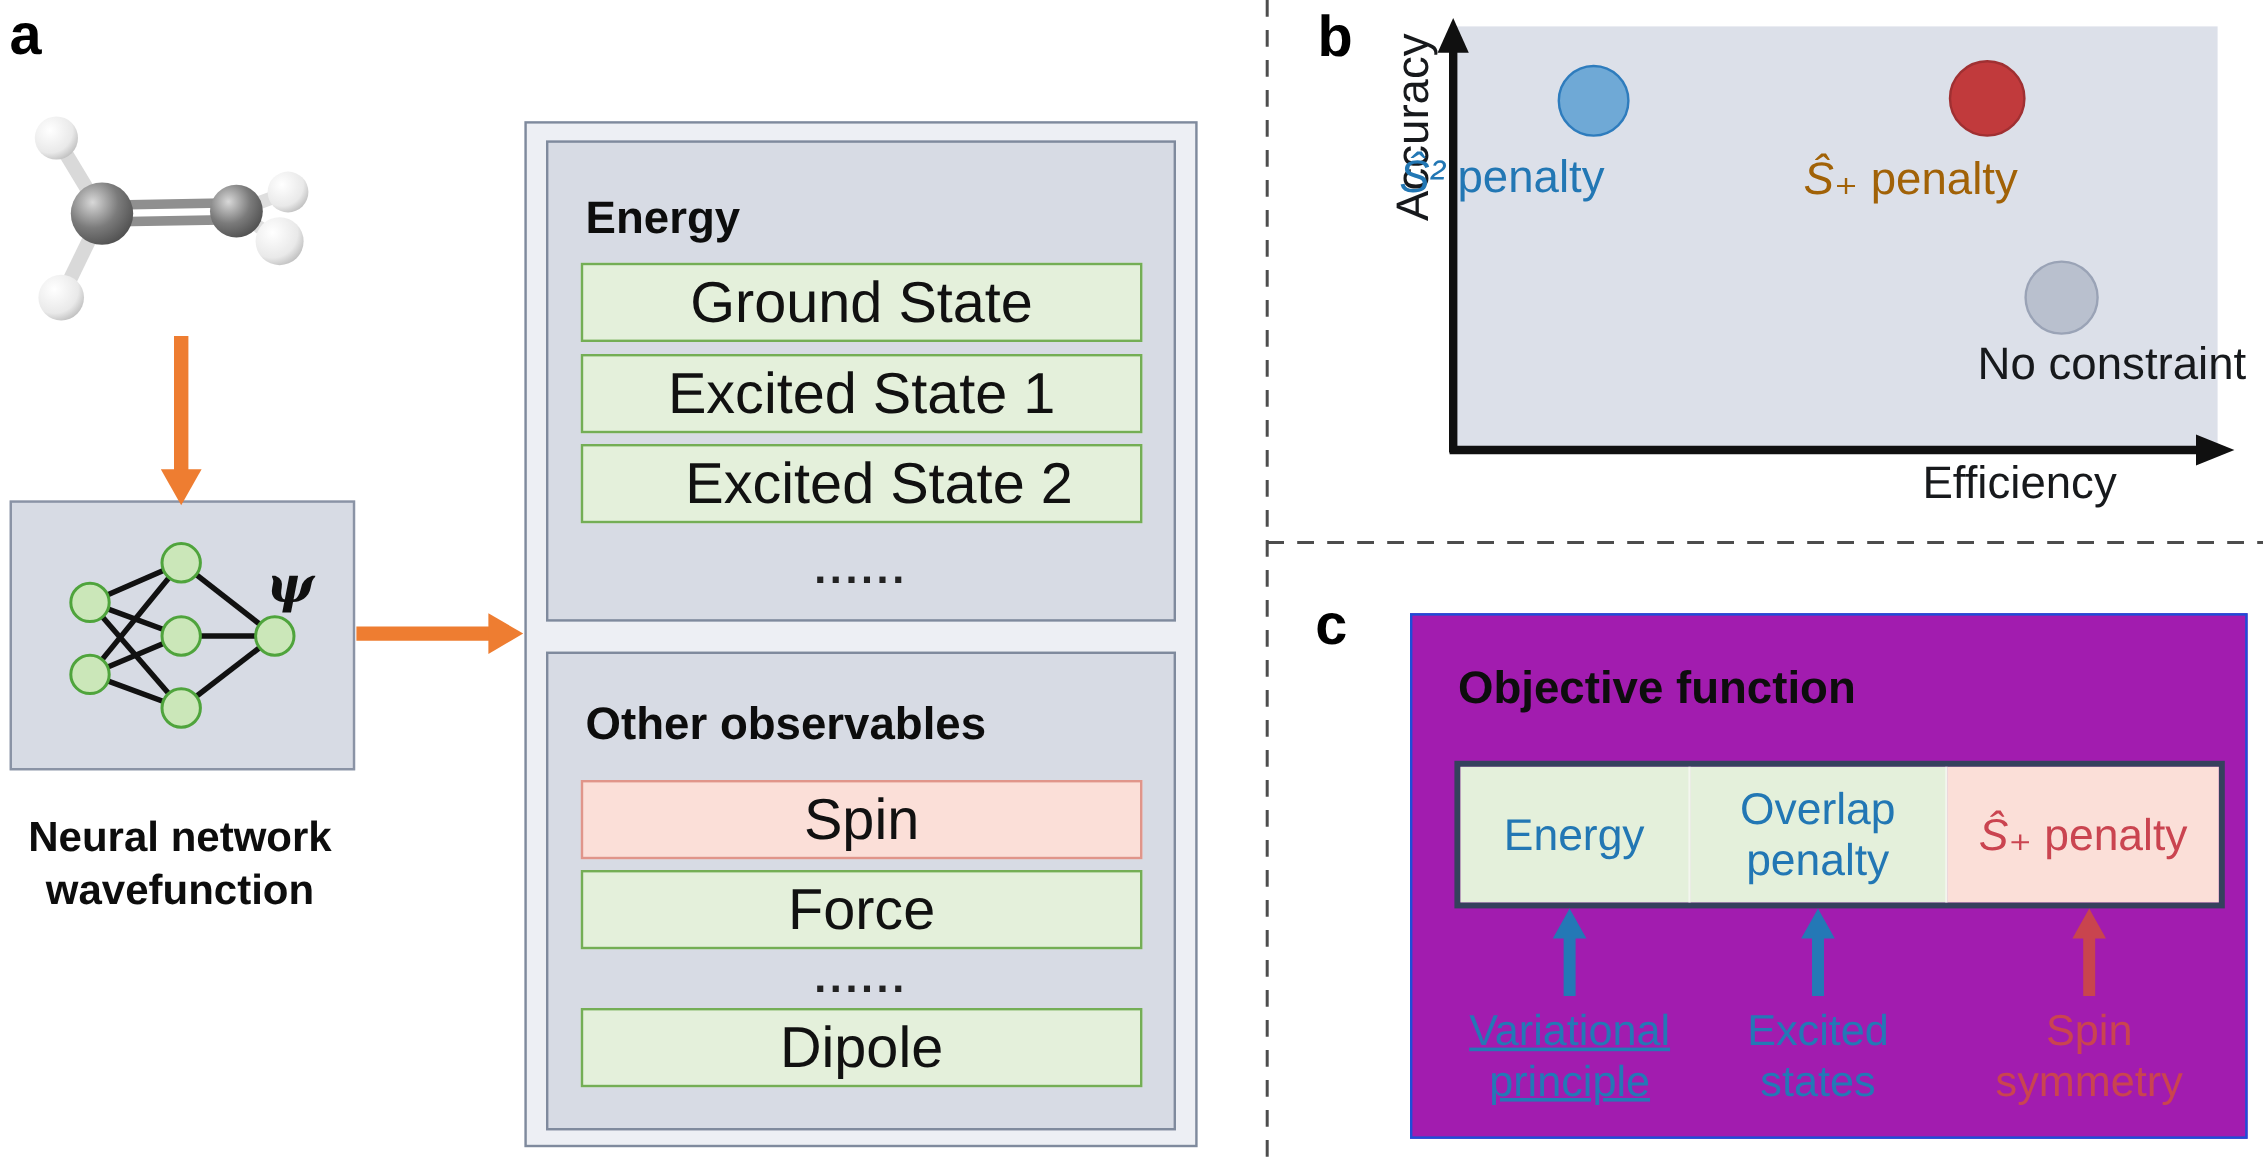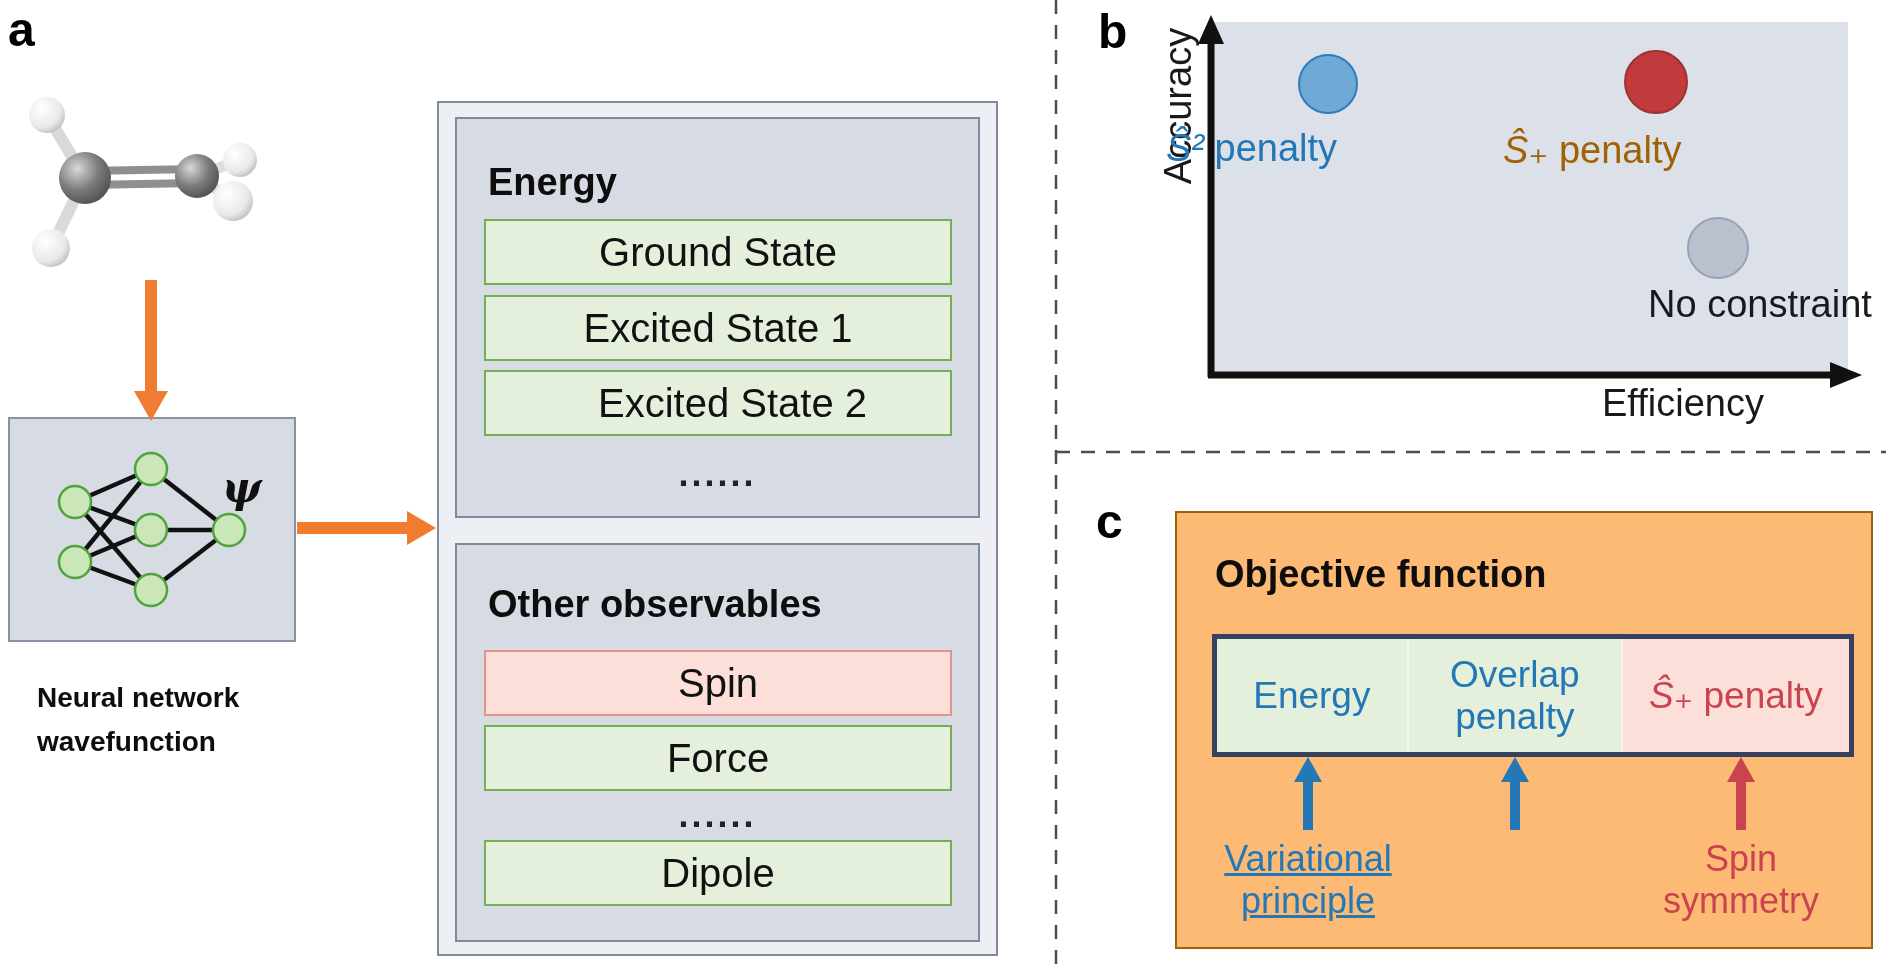--- a/index.html
+++ b/index.html
@@ -13,40 +13,40 @@
   
   .nn-box {
     position:absolute; left:8px; top:417px; width:288px; height:225px;
     background:#d7dbe4; border:2px solid #8a93a5; box-sizing:border-box;
   }
   .psi {
     position:absolute; left:212px; top:44px; font-family:"DejaVu Serif","Liberation Serif",serif;
     font-style:italic; font-weight:bold; font-size:42px; color:#101010;
   }
   .nn-caption {
-    position:absolute; left:0; top:676px; width:300px; 
-    font-size:28px; font-weight:bold; line-height:44px; color:#0d0d0d;margin-left:37px;
+    position:absolute; left:0; top:676px; width:300px; text-align:center;
+    font-size:35px; font-weight:bold; line-height:44px; color:#0d0d0d;
   }
   .outer-box {
     position:absolute; left:437px; top:101px; width:561px; height:855px;
     background:#edeff4; border:2px solid #7f8a9d; box-sizing:border-box;
   }
   .inner-box {
     position:absolute; left:16px; width:525px;
     background:#d7dbe4; border:2px solid #7f8a9d; box-sizing:border-box;
   }
   .inner-energy { top:14px; height:401px; }
   .inner-obs    { top:440px; height:399px; }
   .section-heading {
     position:absolute; left:31px; font-size:38px; font-weight:bold; color:#0d0d0d; line-height:42px;
   }
   .row {
     position:absolute; left:27px; width:468px; height:66px; box-sizing:border-box;
     display:flex; align-items:center; justify-content:center;
-    font-size:40px; color:#111;
+    font-size:48px; color:#111;
   }
   .row-green { background:#e4f0db; border:2px solid #74ae55; }
   .row-pink  { background:#fbdfd8; border:2px solid #e0958a; }
   .dots {
     position:absolute; left:0; width:100%; text-align:center;
     font-size:36px; font-weight:bold; letter-spacing:3px; color:#222; line-height:36px;
   }
 
   
   .plot-box { position:absolute; left:1214px; top:22px; width:634px; height:353px; background:#dce0e9; }
@@ -64,21 +64,21 @@
   .dot-gray { left:1687px; top:217px; width:62px; height:62px; background:#b9c0ce; border:2px solid #9aa3b6; }
   .pt-label { position:absolute; width:300px; font-size:38px; line-height:44px; }
   .pt-blue { left:1166px; top:126px; color:#2277b4; }
   .pt-red  { left:1503px; top:128px; color:#a16207; }
   .pt-black{ left:1648px; top:282px; color:#17191c; }
   .sym { font-style:italic; }
 
   
   .c-box {
     position:absolute; left:1175px; top:511px; width:698px; height:438px;
-    background:#fdba74; border:2px solid #a16207; box-sizing:border-box;
+    background:#a21caf; border:2px solid #1d4ed8; box-sizing:border-box;
   }
   .c-heading { position:absolute; left:38px; top:40px; font-size:38px; font-weight:bold; color:#0d0d0d; }
   .objective-bar {
     position:absolute; left:35px; top:121px; width:642px; height:123px;
     border:5px solid #35415d; box-sizing:border-box; display:flex;
   }
   .seg {
     display:flex; align-items:center; justify-content:center; text-align:center;
     font-size:37px; line-height:42px;
   }
@@ -209,20 +209,24 @@
         </div>
       </div>
       <div class="seg seg-pink seg-3"><span class="sym">Ŝ₊</span>&nbsp;<span>penalty</span></div>
     </div>
   </div>
 
   <div class="c-arrow-label c-lab-blue" style="left:1188px; width:240px;text-decoration:underline;">
     <div>Variational</div>
     <div>principle</div>
   </div>
+  <div class="c-arrow-label c-lab-blue" style="left:1405px; width:220px;">
+    <div>Excited</div>
+    <div>states</div>
+  </div>
   <div class="c-arrow-label c-lab-red" style="left:1621px; width:240px;">
     <div>Spin</div>
     <div>symmetry</div>
   </div>
 
   <svg class="overlay" width="1886" height="974" viewBox="0 0 1886 974">
 
     <line x1="1056" y1="0" x2="1056" y2="974" stroke="#4d4d4d" stroke-width="2.5" stroke-dasharray="14 11"></line>
     <line x1="1056" y1="452" x2="1886" y2="452" stroke="#4d4d4d" stroke-width="2.5" stroke-dasharray="14 11"></line>
 

